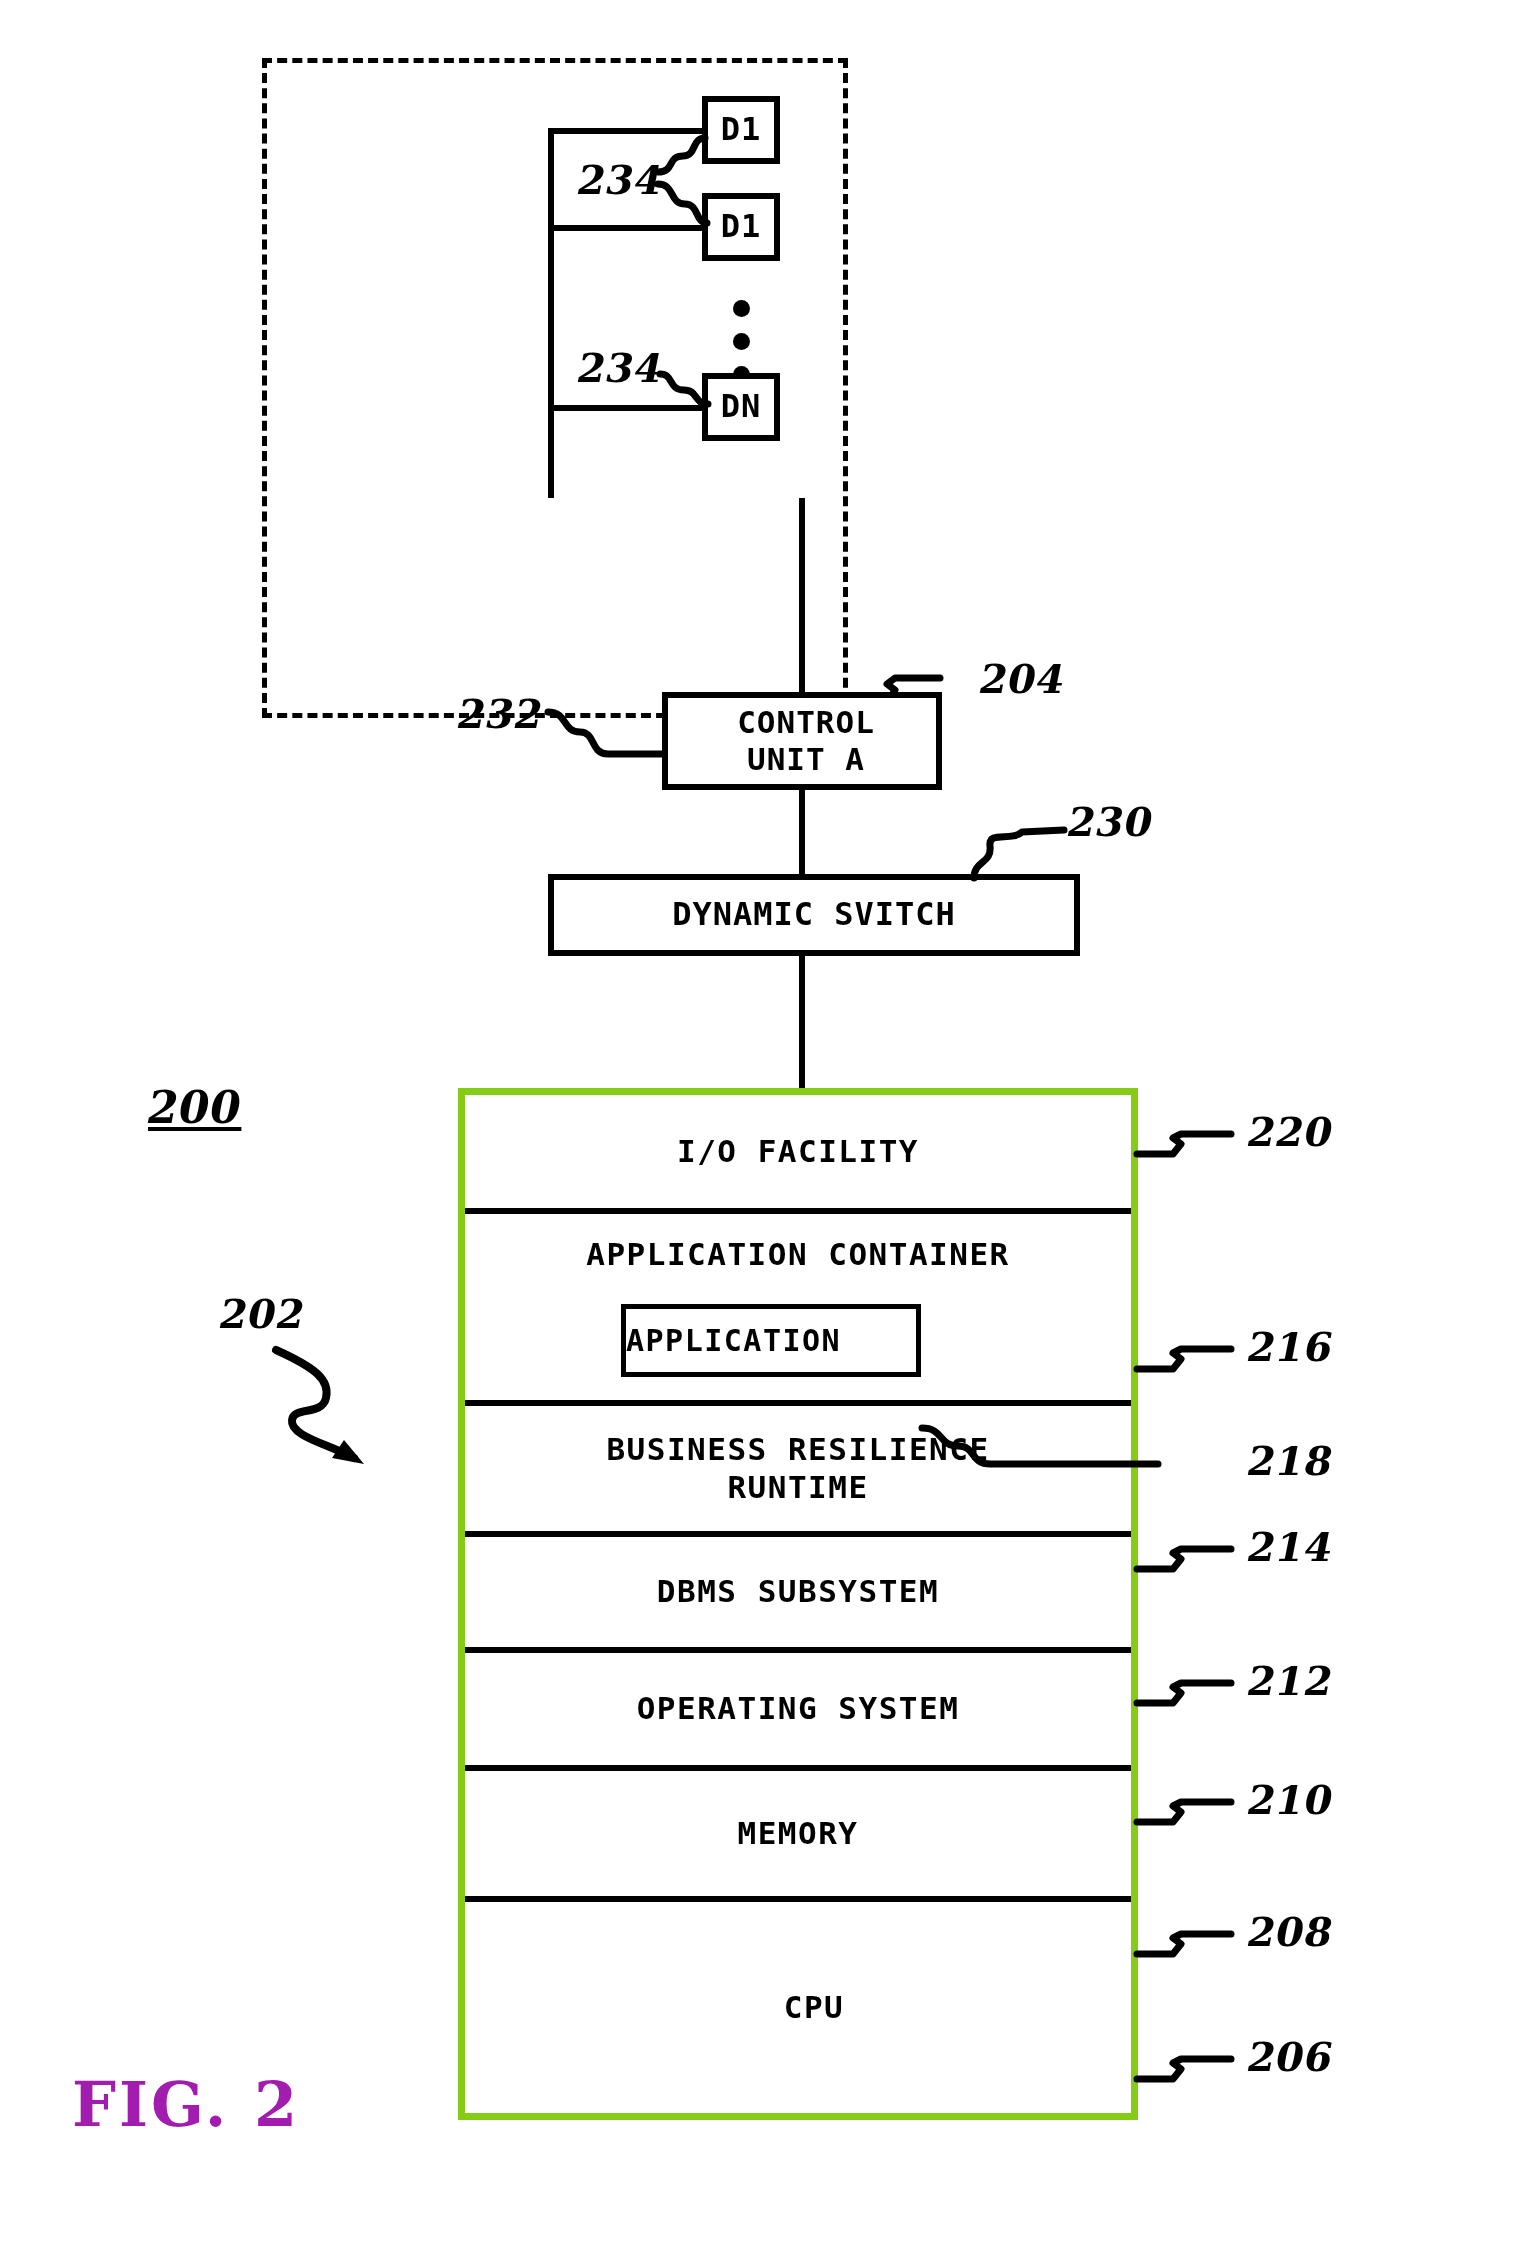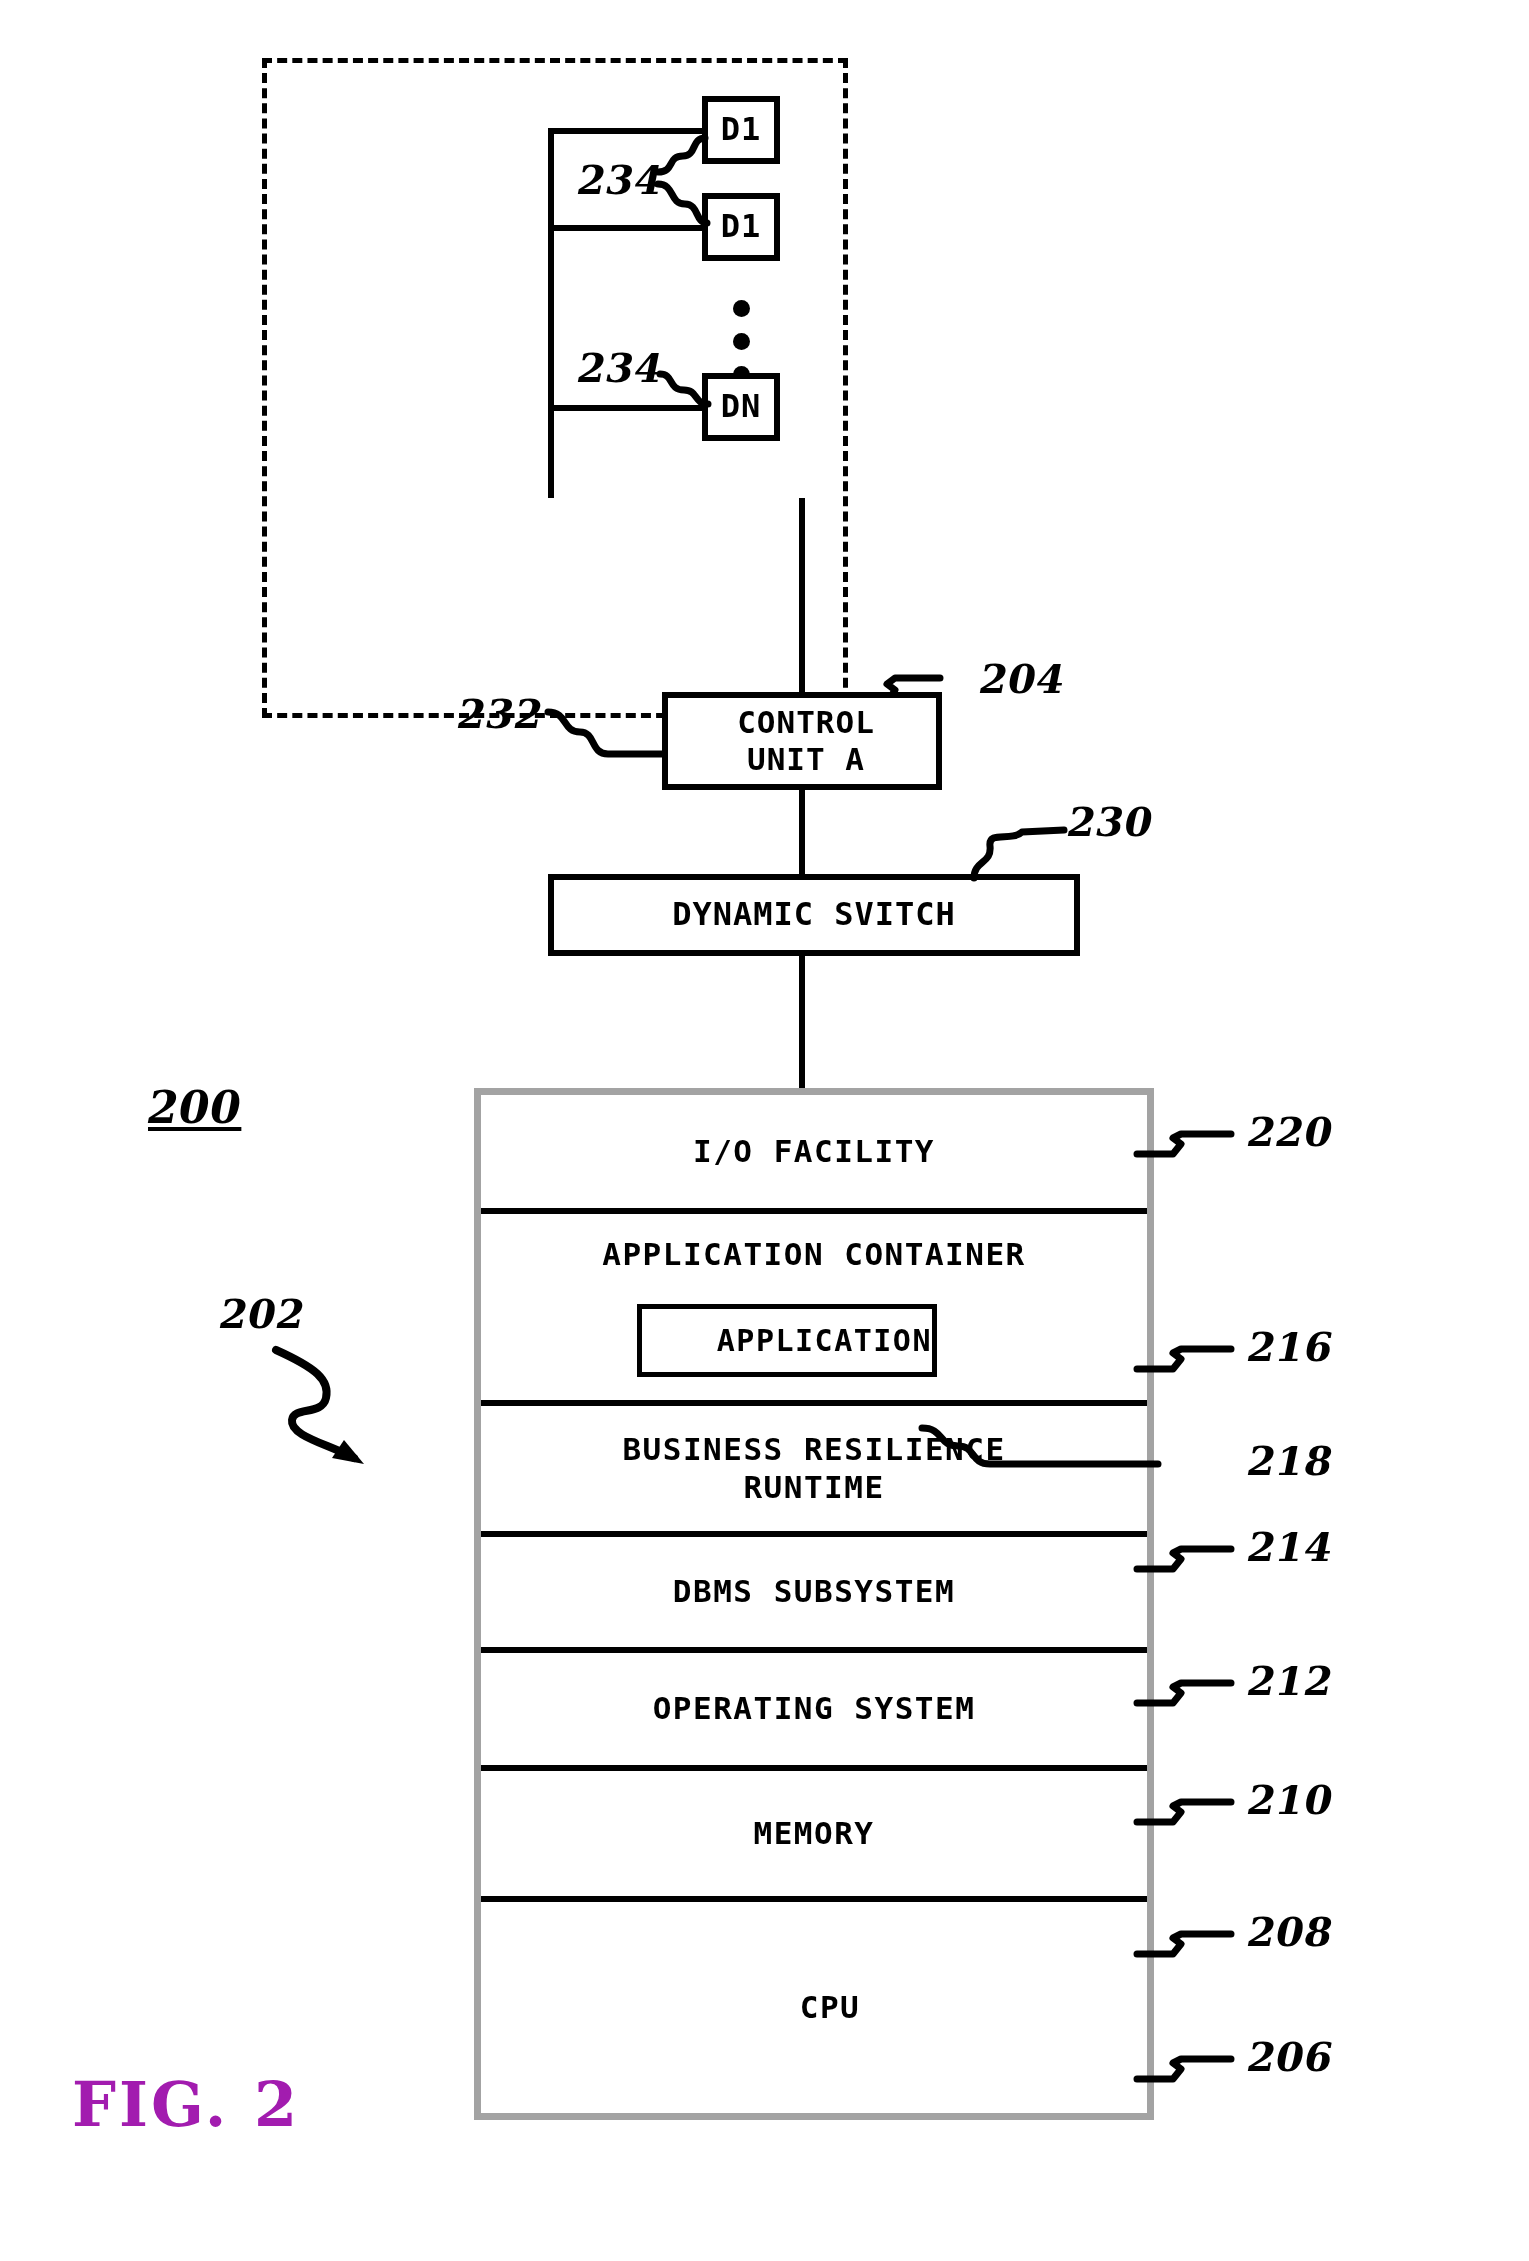--- a/index.html
+++ b/index.html
@@ -52,23 +52,22 @@
   .hline {
     position: absolute;
     background: #000;
     height: 6px;
   }
 
   
   .stack {
     position: absolute;
     box-sizing: border-box;
-    border: 7px solid #a3a3a3;
+    border: 7px solid #84cc16;
     background: #fff;
-    margin-left: 16px;
   }
   .stack-row {
     position: relative;
     box-sizing: border-box;
     border-bottom: 6px solid #000;
     display: flex;
     align-items: center;
     justify-content: center;
     text-align: center;
     font-family: "DejaVu Sans Mono", monospace;
@@ -81,21 +80,21 @@
   .stack-row:last-child { border-bottom: none; }
 
   
   .app-inner {
     position: absolute;
     box-sizing: border-box;
     border: 5px solid #000;
     background: #fff;
     display: flex;
     align-items: center;
-    justify-content: flex-end;
+    justify-content: flex-start;
     font-family: "DejaVu Sans Mono", monospace;
     font-weight: bold;
     letter-spacing: 1.5px;
     font-size: 30px;
     color: #000;
   }
 
   
   .ref {
     position: absolute;

